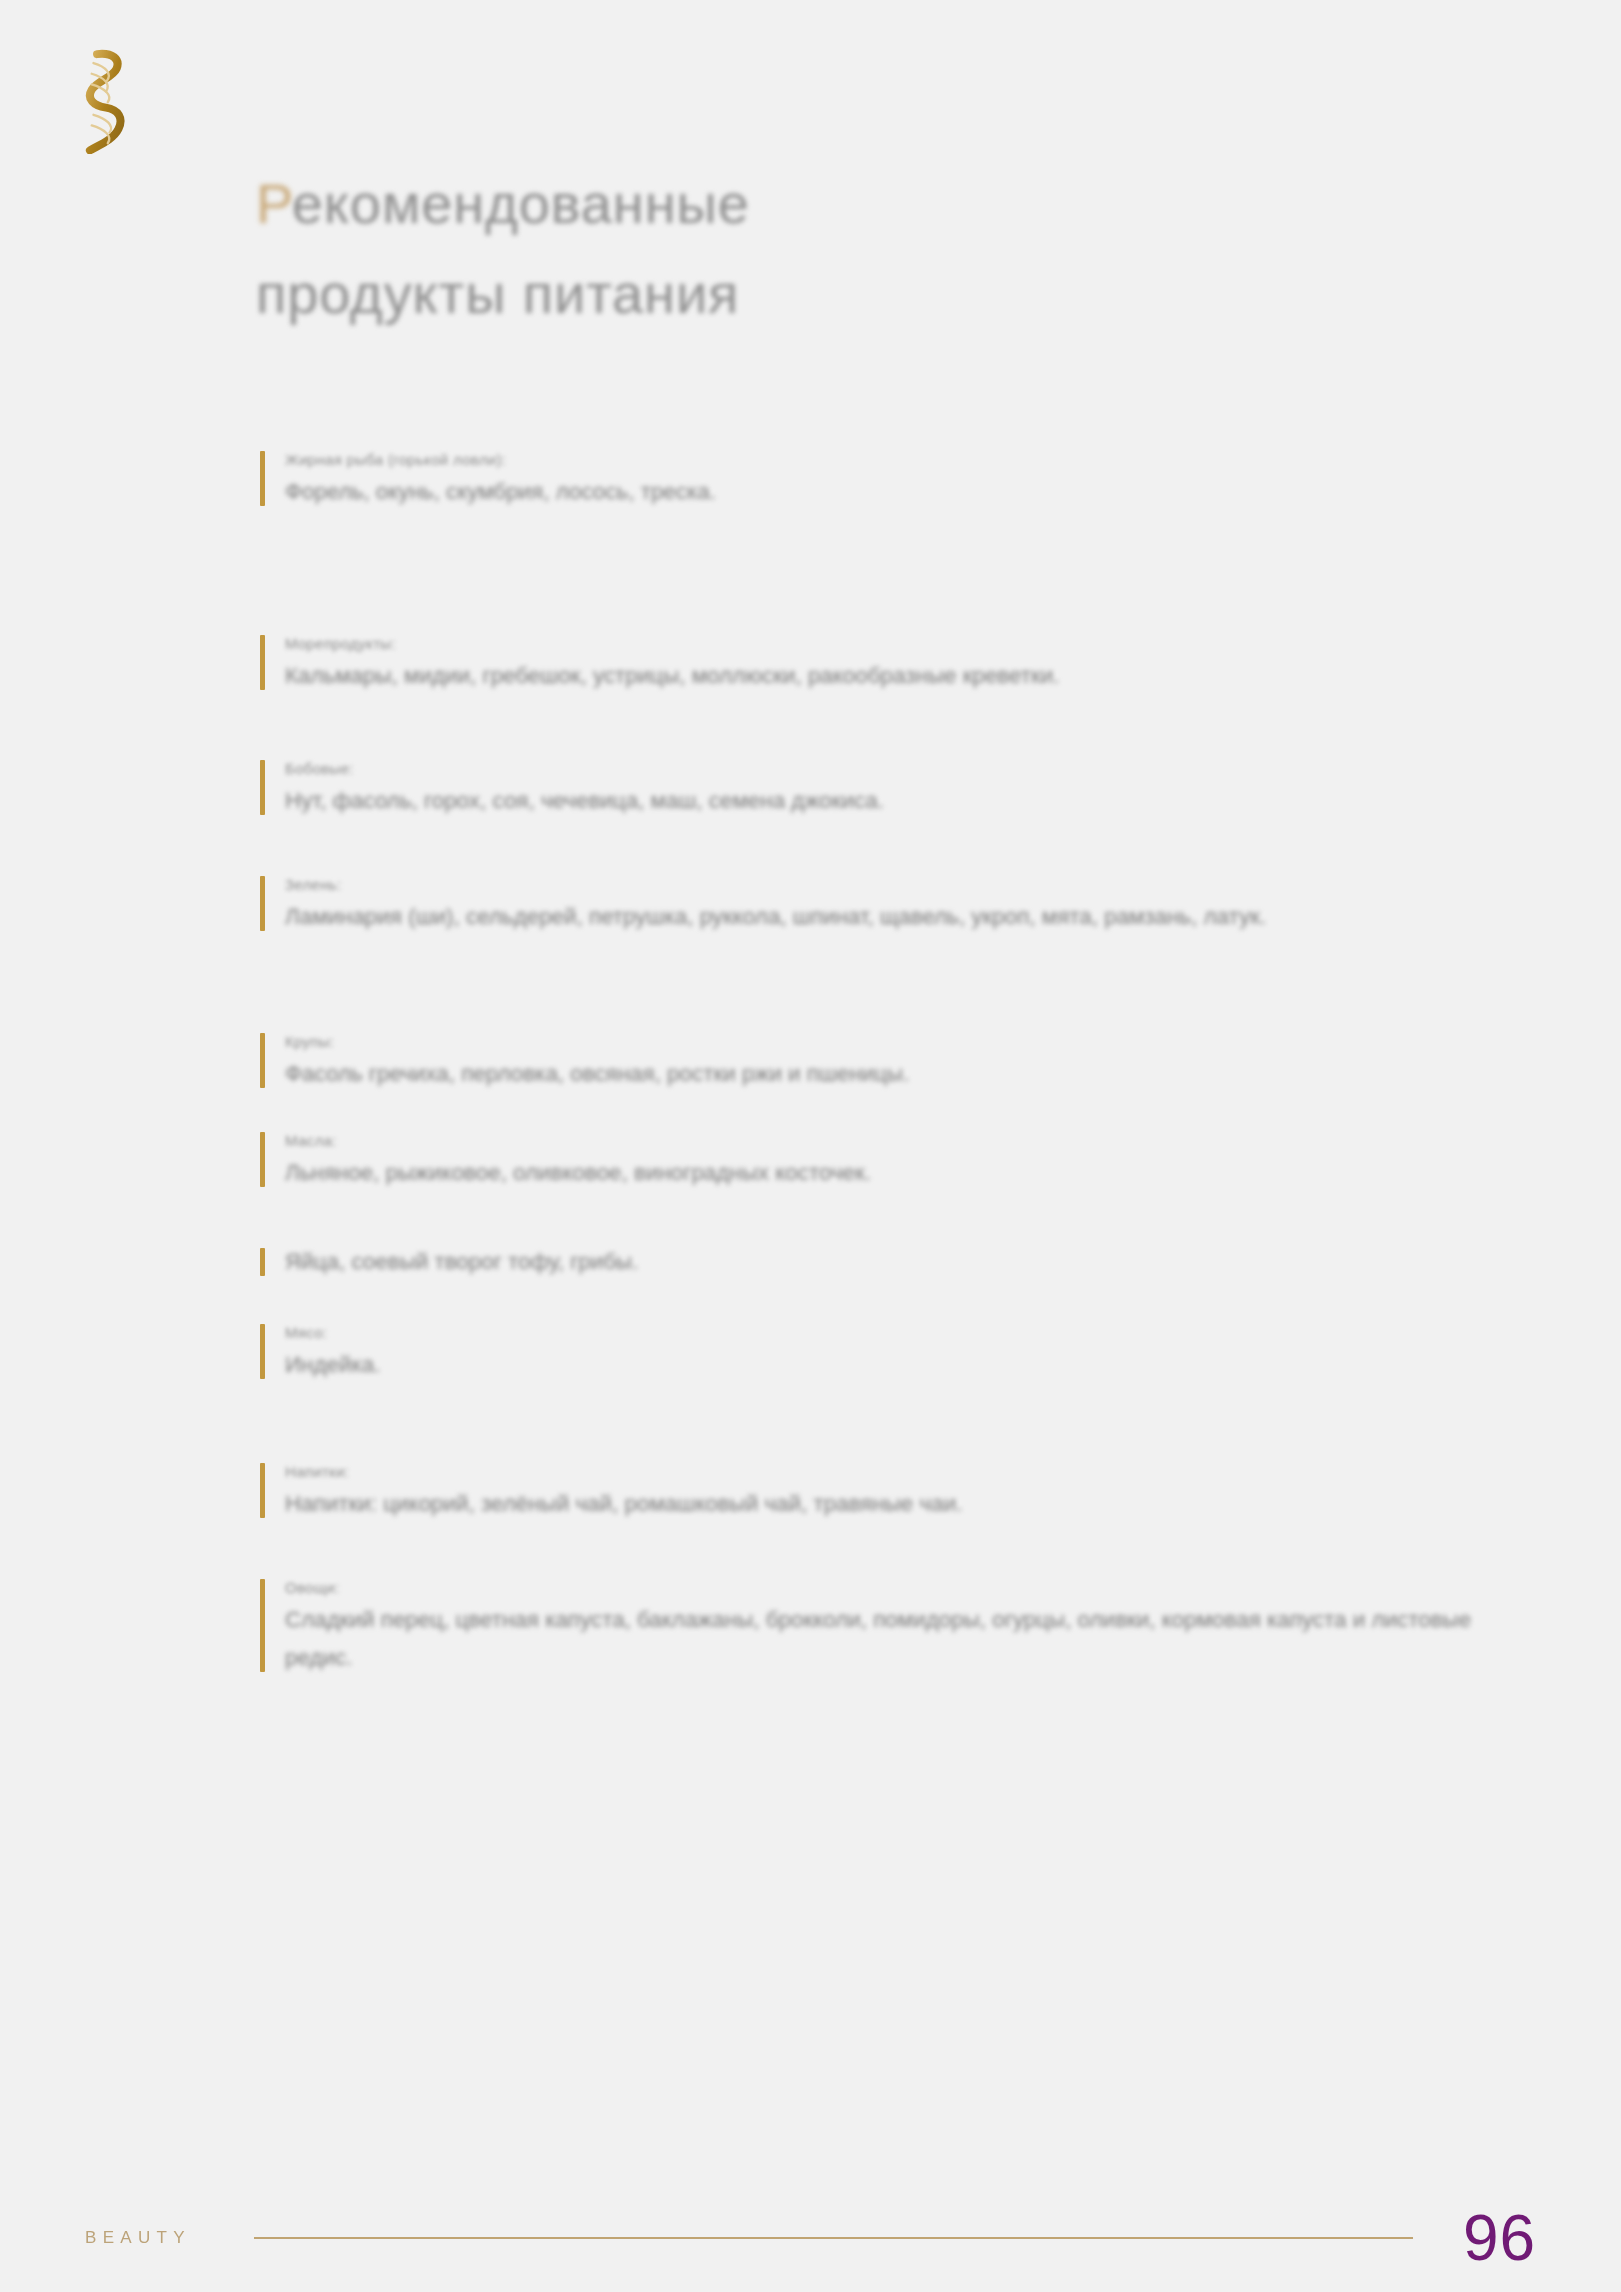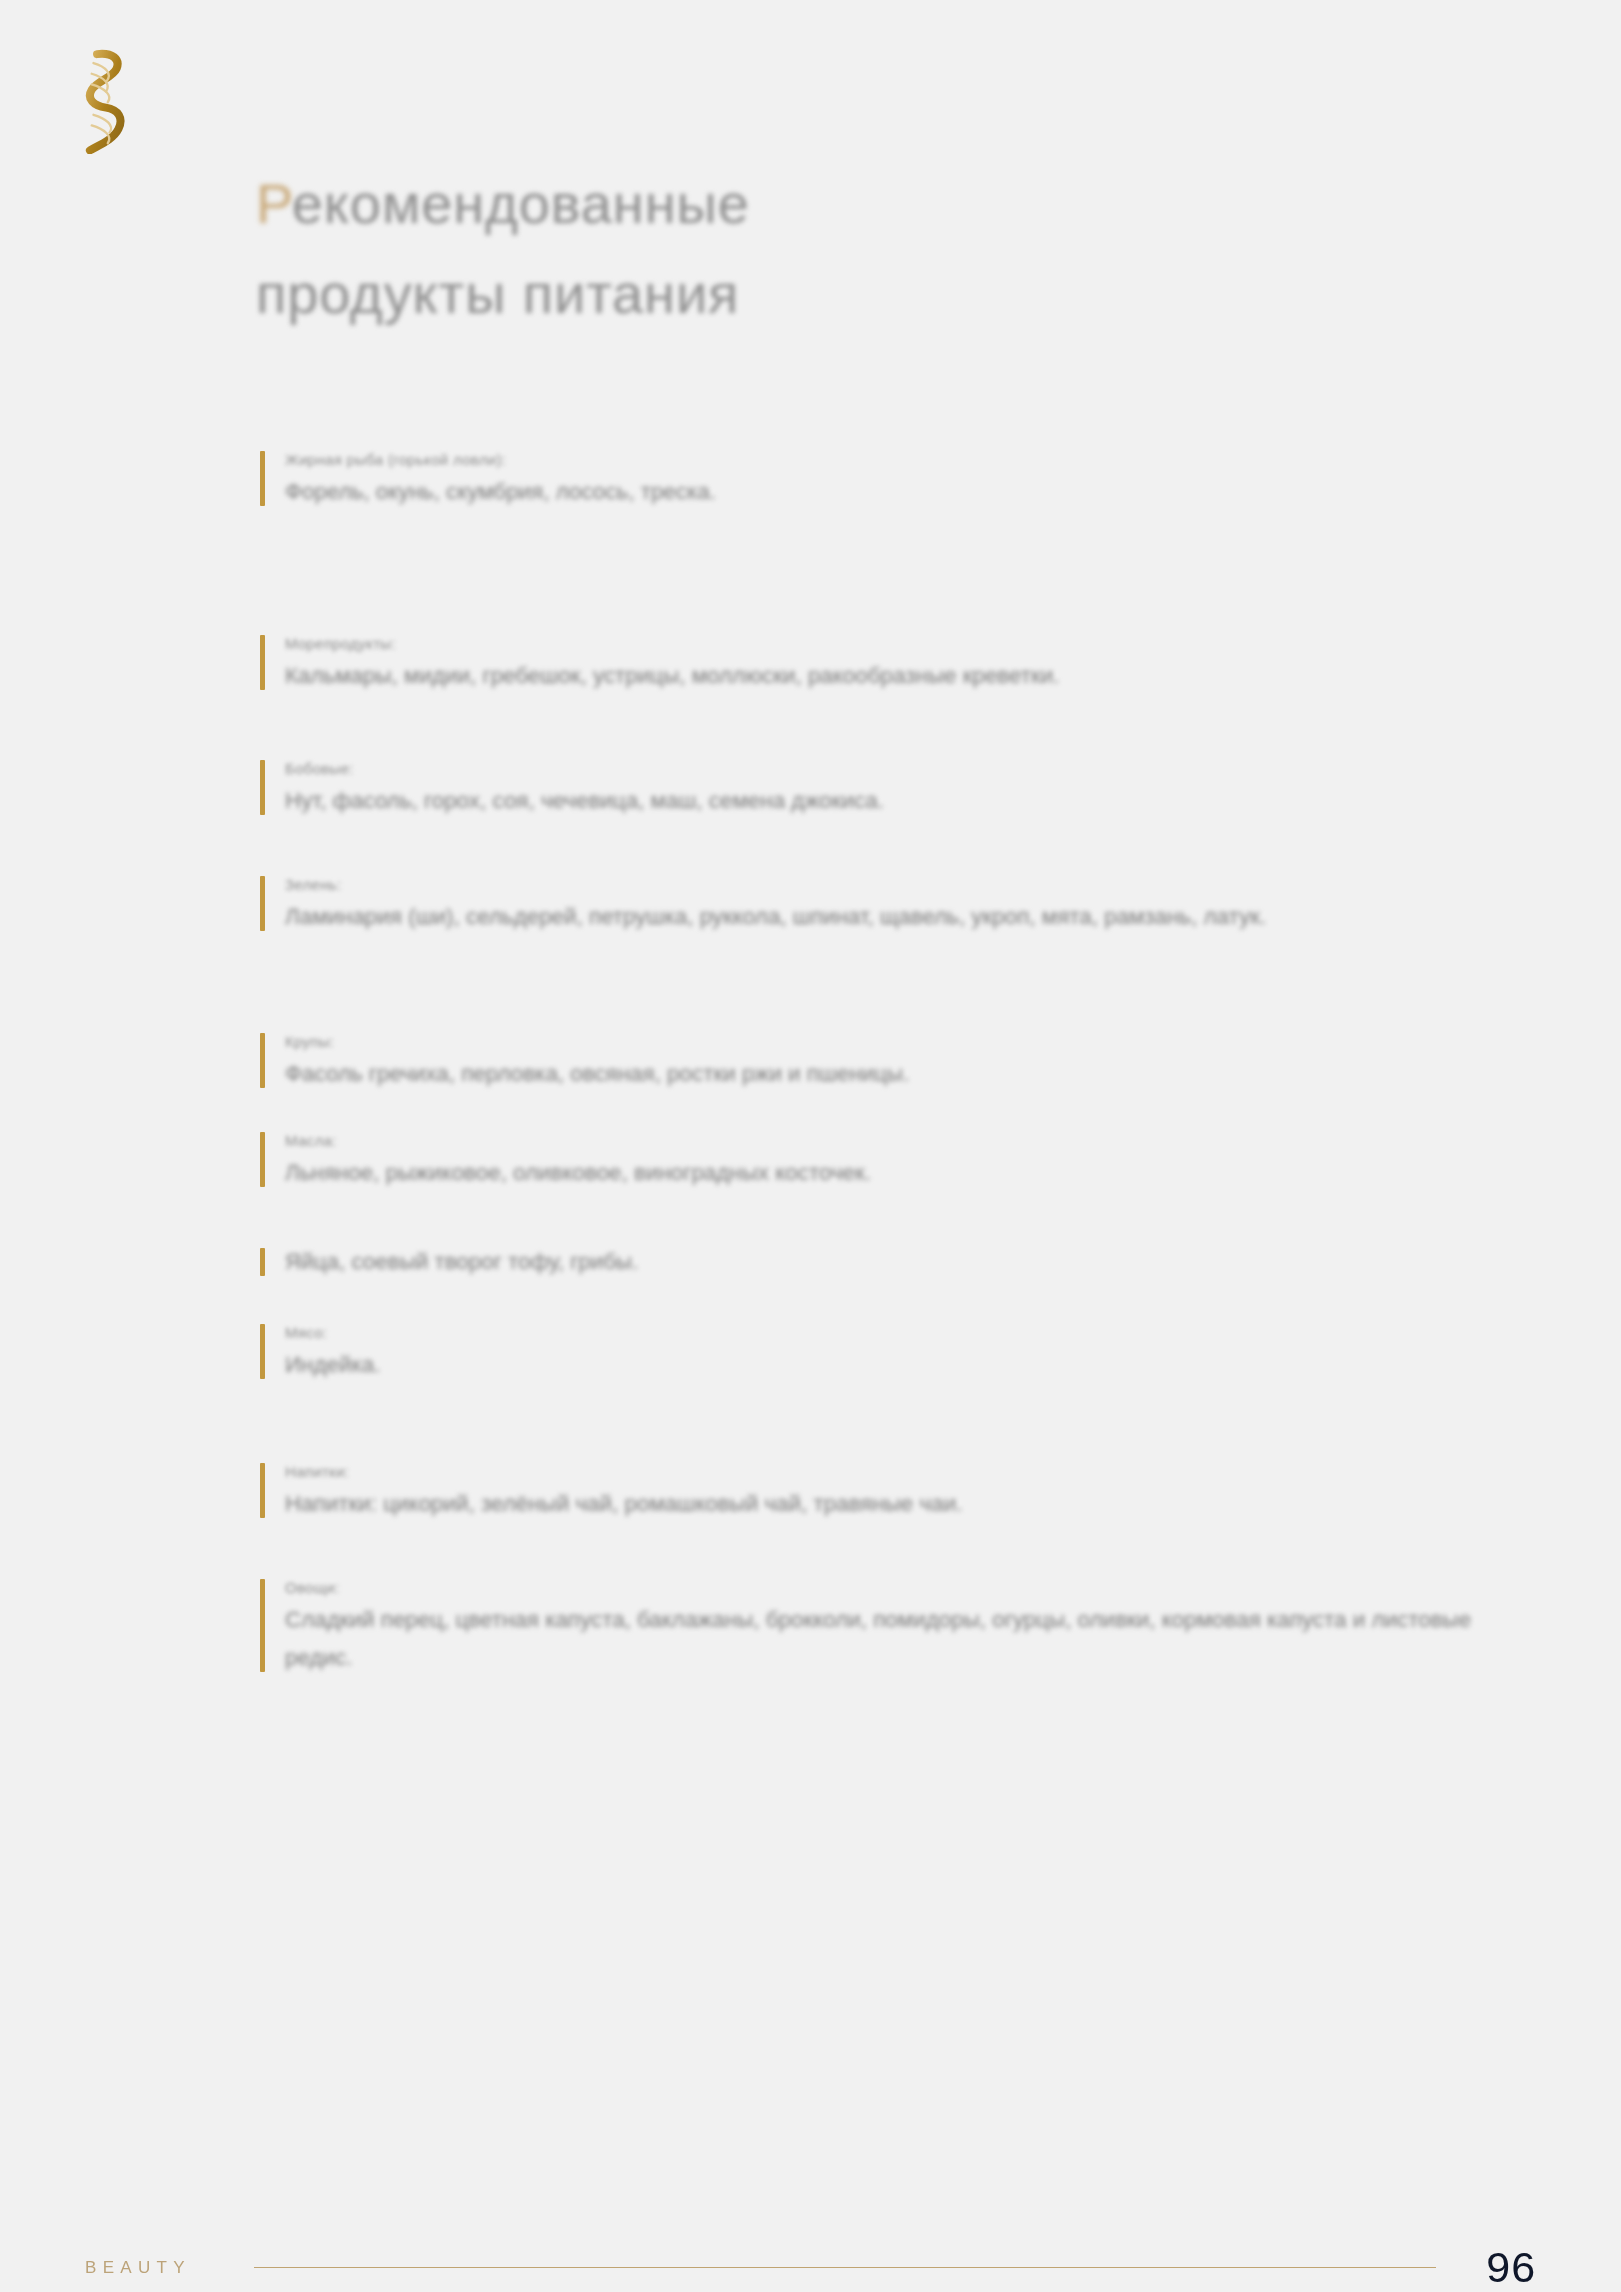--- a/index.html
+++ b/index.html
@@ -104,37 +104,36 @@
     height: 143px;
   }
   .footer-inner {
     position: absolute;
     left: 85px;
     right: 85px;
     top: 56px;
     display: flex;
     align-items: center;
     gap: 16px;
-    margin-top: 40px;
   }
   .footer-brand {
     font-size: 17px;
     letter-spacing: 6.3px;
     color: #bca379;
     white-space: nowrap;
   }
   .footer-rule {
     flex: 1;
     height: 1.8px;
     background: #c0a472;
     margin: 0 34px 0 47px;
   }
   .footer-page {
-    font-size: 43px;
-    color: #0f172a;
+    font-size: 64px;
+    color: #701a75;
     letter-spacing: 0.9px;
     line-height: 1;
     white-space: nowrap;
   }
 </style>
 </head>
 <body>
 
 <div class="page">
 

